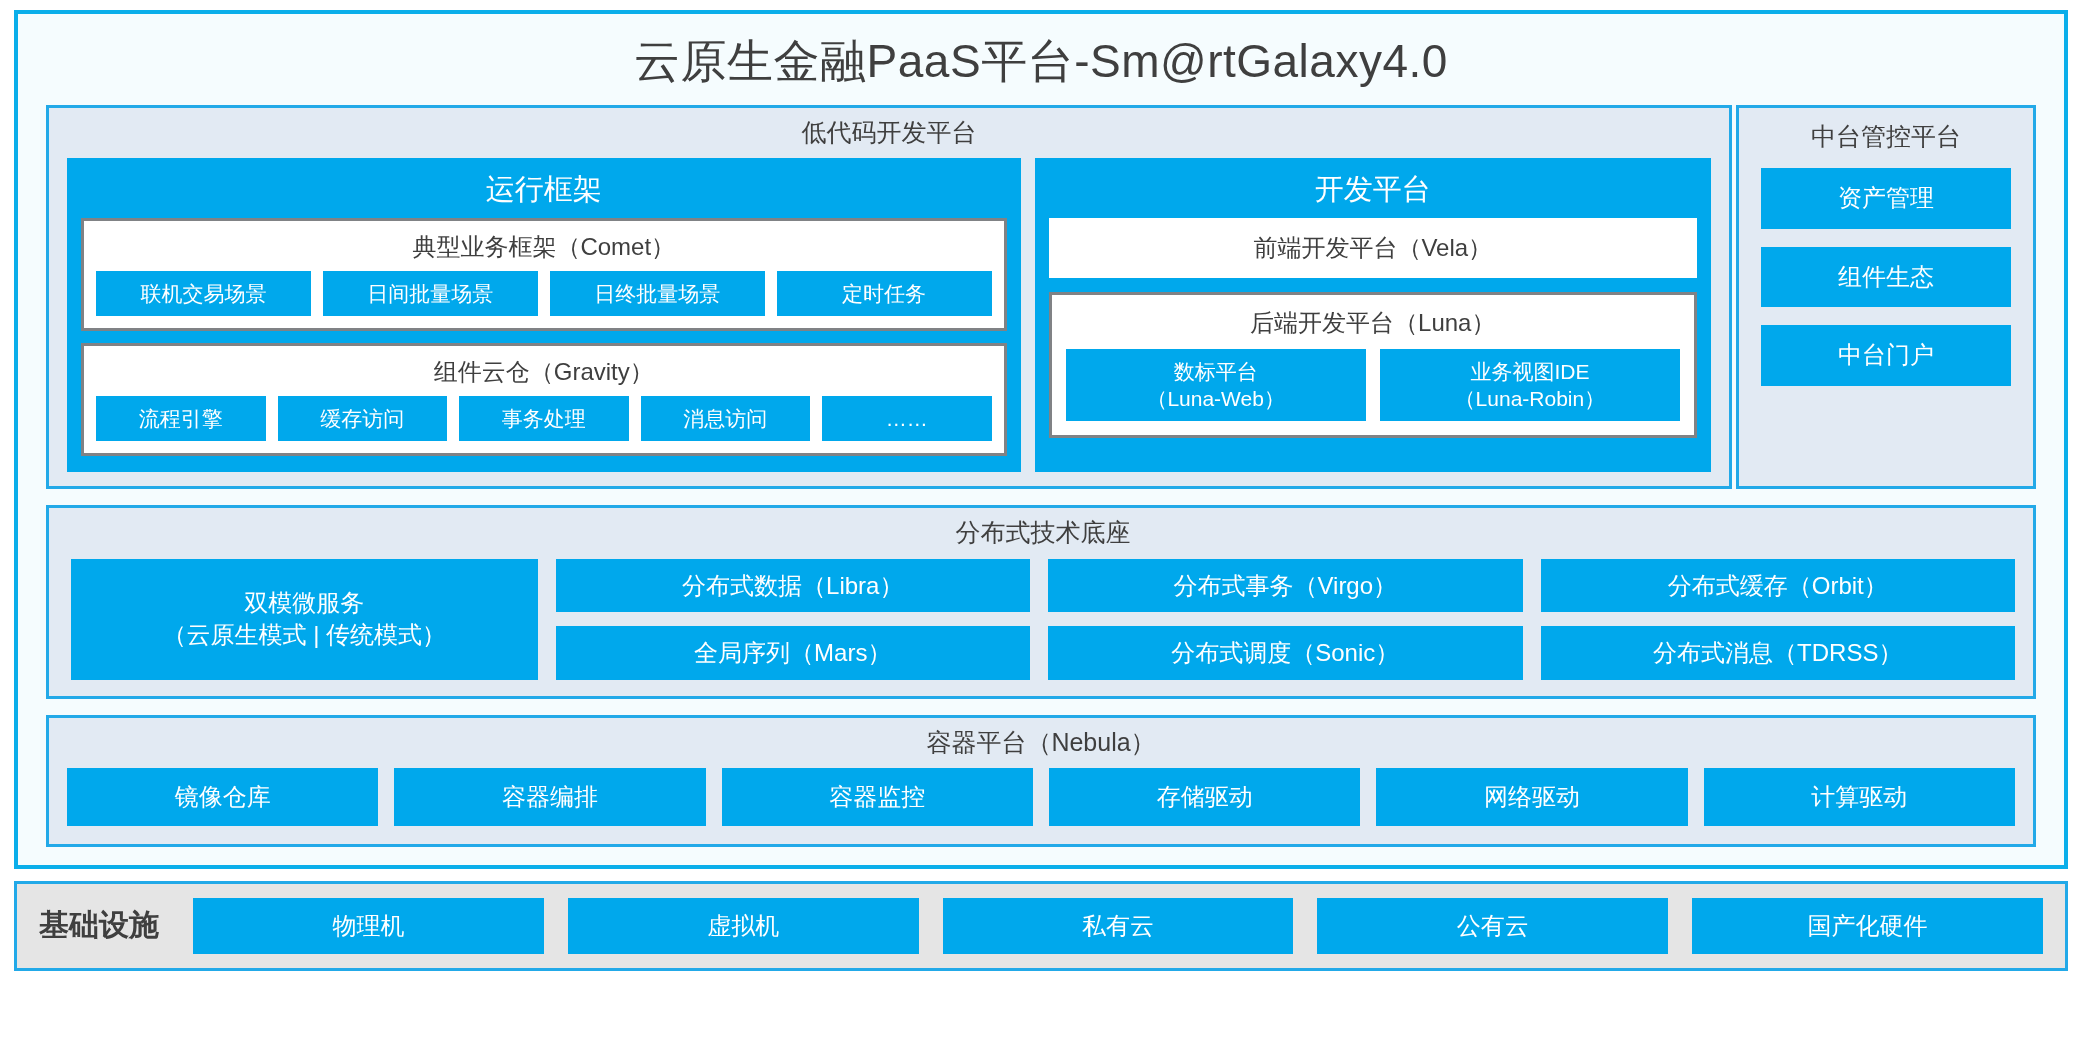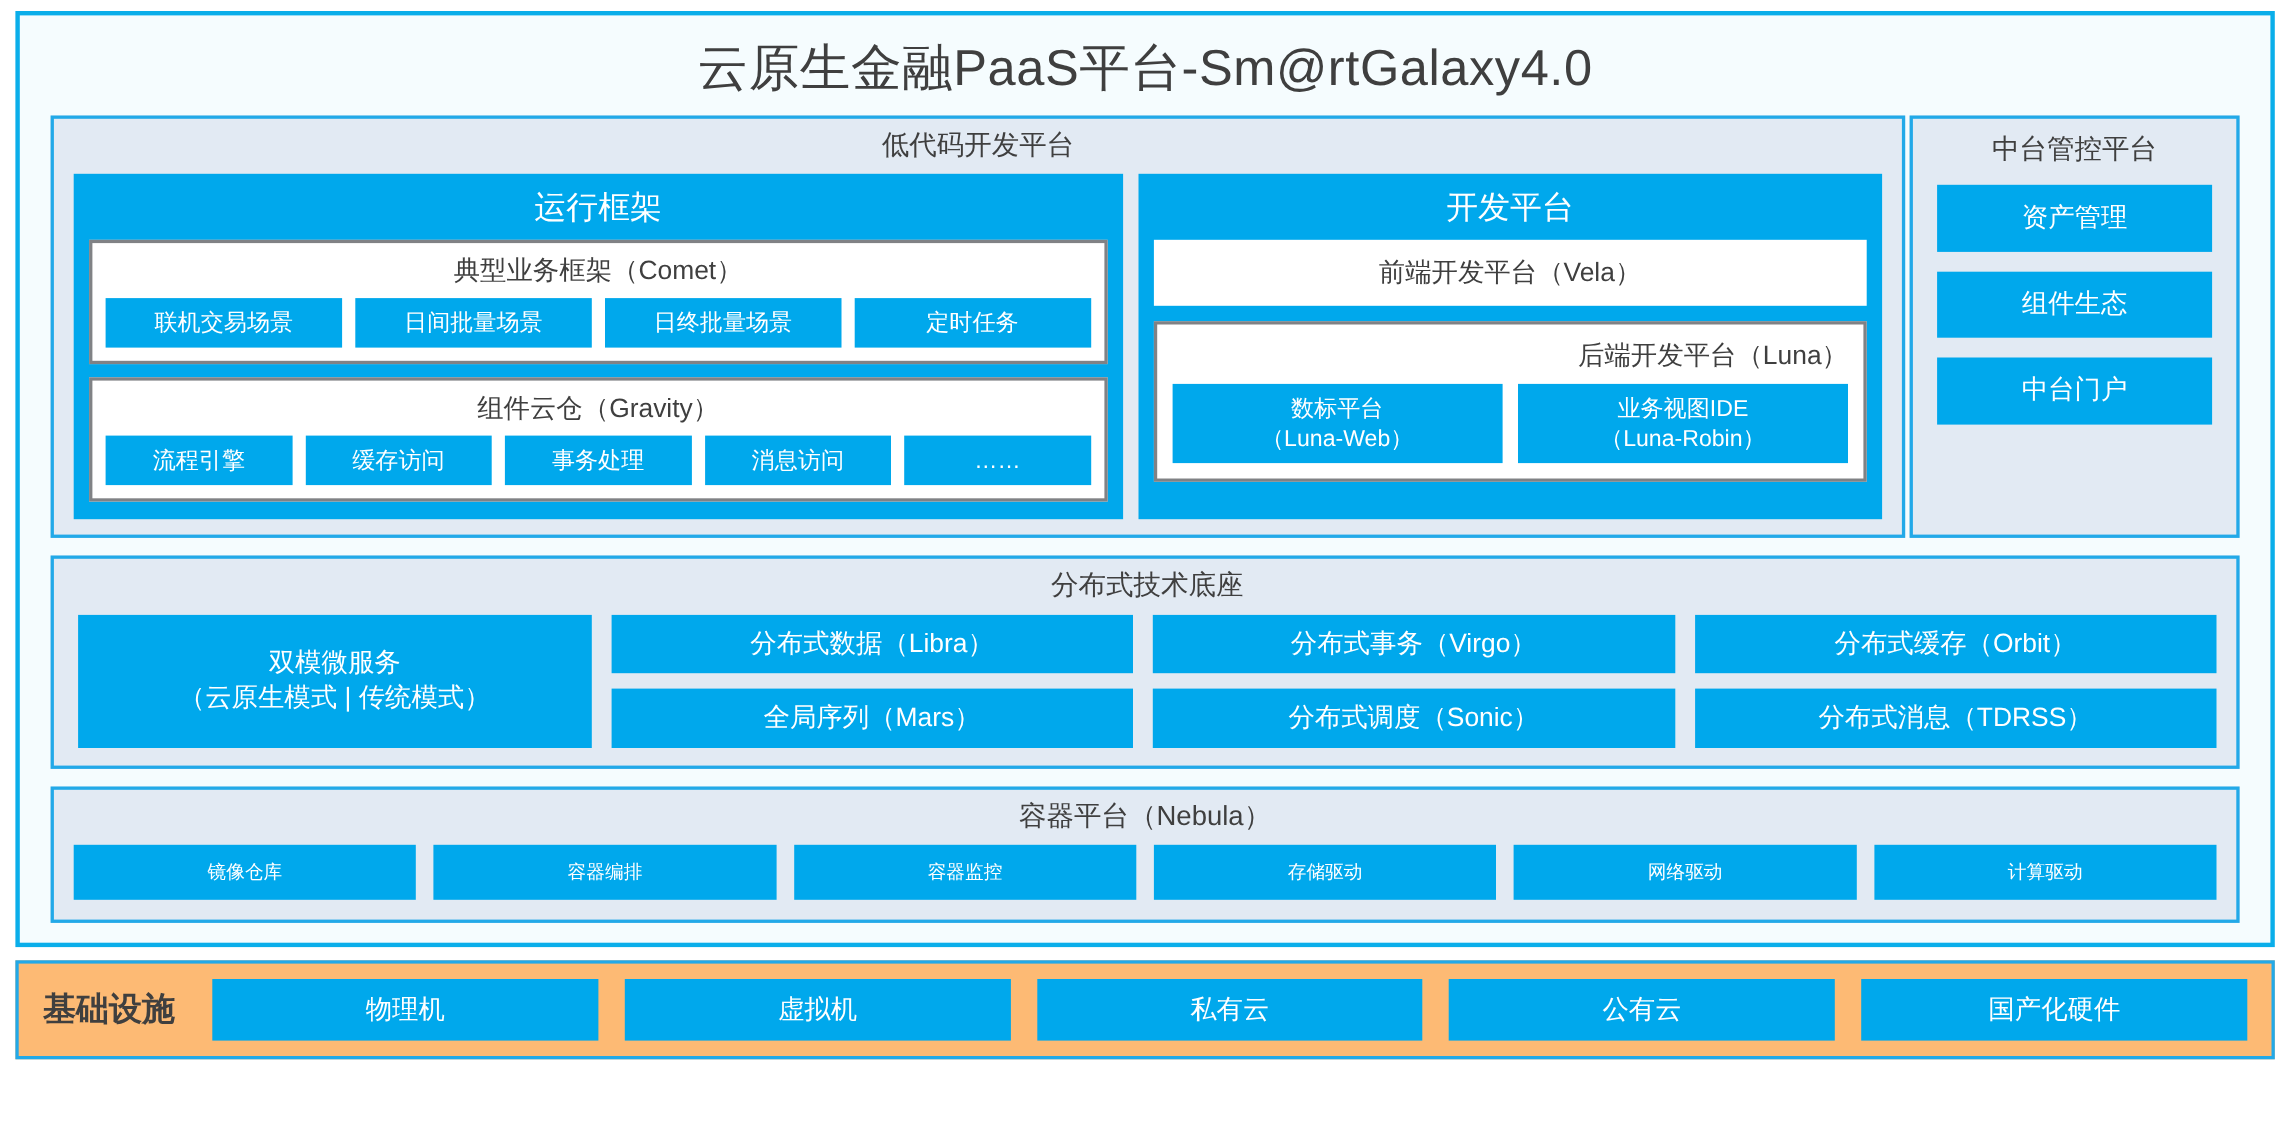--- a/index.html
+++ b/index.html
@@ -143,21 +143,21 @@
     line-height: 1.15;
   }
   .luna-wrap {
     margin-top: 14px;
     background: #ffffff;
     border: 3px solid #808285;
     box-sizing: border-box;
     padding: 8px 14px 14px 14px;
   }
   .luna-title {
-    text-align: right;
+    text-align: center;
     font-size: 24px;
     color: #3f3f3f;
     padding: 4px 0 10px 0;
   }
   .luna-chips {
     display: flex;
     gap: 14px;
   }
   .luna-chip {
     background: #00a8ec;
@@ -245,32 +245,32 @@
     padding: 0 18px 18px 18px;
   }
   .container-items {
     display: flex;
     gap: 16px;
   }
   .container-item {
     flex: 1 1 0;
     background: #00a8ec;
     color: #ffffff;
-    font-size: 17px;
+    font-size: 24px;
     text-align: center;
     padding: 15px 6px;
     line-height: 1.15;
     white-space: nowrap;
   }
 
   
   .infra-frame {
     flex: 0 0 auto;
     border: 3px solid #22a9e8;
-    background: #fdba74;
+    background: #e5e5e5;
     box-sizing: border-box;
     padding: 14px 22px;
     display: flex;
     align-items: center;
     gap: 20px;
   }
   .infra-label {
     font-size: 30px;
     font-weight: bold;
     color: #3f3f3f;

